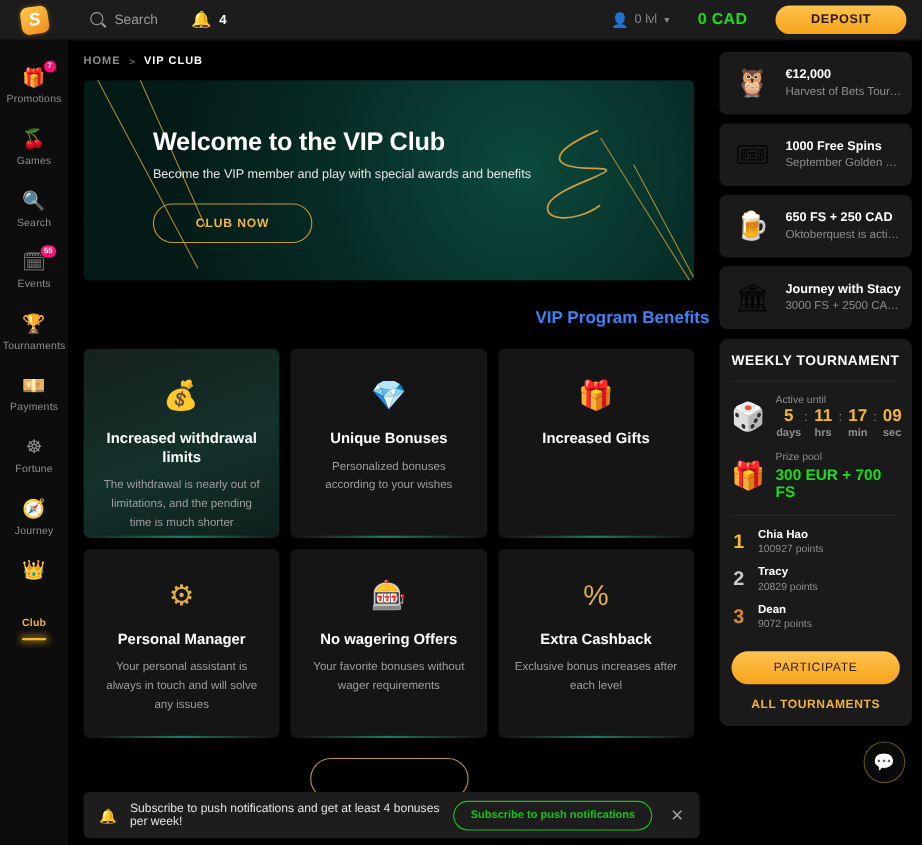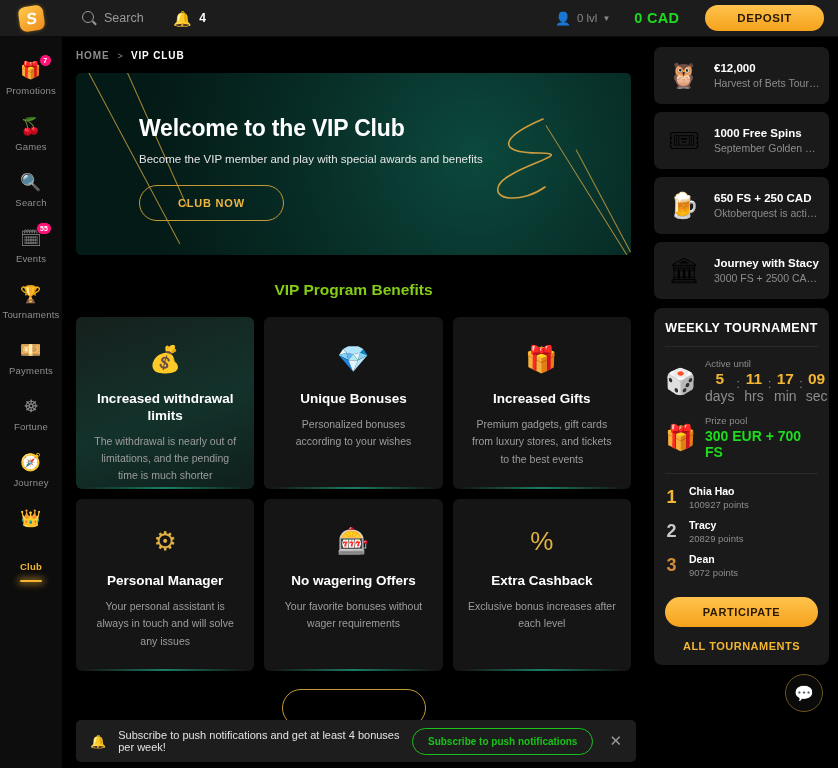--- a/index.html
+++ b/index.html
@@ -94,21 +94,21 @@
   .hero-sub { color: #e4e4e4; font-size: 11.5px; margin-top: 11px; }
   .join-btn {
     margin-top: 20px; display: inline-block;
     border: 1px solid #c49a37; border-radius: 20px;
     color: #f0b643; font-size: 11px; font-weight: bold; letter-spacing: .8px;
     padding: 11px 38px; background: transparent; cursor: pointer;
   }
   .hero-mark { position: absolute; right: 70px; top: 38px; opacity: .95; }
 
   
-  .benefits-title { text-align: center; color: #84cc16; font-size: 15.5px; font-weight: bold; margin-top: 26px; }
+  .benefits-title { text-align: right; color: #3b82f6; font-size: 15.5px; font-weight: bold; margin-top: 26px; }
   .cards { display: grid; grid-template-columns: repeat(3, 1fr); gap: 10px; padding: 18px 14px 0 14px; }
   .card {
     position: relative; border-radius: 6px; background: #151515;
     height: 172px; padding: 22px 14px 16px; text-align: center; overflow: hidden; cursor: pointer;
   }
   .card.hl { background: linear-gradient(160deg, #16201d 0%, #13322b 55%, #0f1f1c 100%); }
   .card::after {
     content:''; position:absolute; left:8px; right:8px; bottom:0; height:2px;
     background: linear-gradient(90deg, rgba(20,160,120,0) 0%, #1b8f72 50%, rgba(20,160,120,0) 100%);
     opacity:.85;
@@ -127,41 +127,41 @@
   .promo {
     display: flex; align-items: center; gap: 9px; background: #1a1a1a;
     border-radius: 7px; padding: 9px 9px; margin-bottom: 8px; height: 57px; cursor: pointer;
   }
   .promo-art { width: 42px; height: 38px; flex: 0 0 42px; display:flex; align-items:center; justify-content:center; font-size: 25px; }
   .promo-txt { overflow: hidden; }
   .promo-t { color: #fff; font-size: 11.5px; font-weight: bold; white-space: nowrap; }
   .promo-s { color: #8d8d8d; font-size: 10.5px; margin-top: 3px; white-space: nowrap; overflow:hidden; text-overflow: ellipsis; max-width: 118px; }
 
   .tourn { background: #1a1a1a; border-radius: 8px; margin-top: 9px; padding: 13px 11px 13px; }
-  .tourn-h { color: #fff; font-size: 12.5px; font-weight: bold; text-align: center; letter-spacing: .5px; padding-bottom: 11px; border-bottom: 1px solid #2a2a2a; }
+  .tourn-h { color: #fff; font-size: 12.5px; font-weight: bold; text-align: left; letter-spacing: .5px; padding-bottom: 11px; border-bottom: 1px solid #2a2a2a; }
   .t-row { display: flex; align-items: center; gap: 10px; margin-top: 11px; }
   .t-art { font-size: 25px; width: 30px; text-align: center; }
   .t-lab { color: #8d8d8d; font-size: 9.5px; }
   .cd { display: flex; align-items: flex-end; gap: 2px; margin-top: 1px; }
   .cd-unit { text-align: center; min-width: 24px; }
   .cd-num { color: #f2b632; font-size: 15.5px; font-weight: bold; line-height: 1.1; }
-  .cd-nm { color: #8d8d8d; font-size: 14px; margin-top: 1px; }
+  .cd-nm { color: #8d8d8d; font-size: 10px; margin-top: 1px; font-weight: bold; }
   .cd-colon { color: #8d8d8d; font-size: 12px; padding-bottom: 13px; }
   .prize { color: #1ddb1d; font-size: 14px; font-weight: bold; margin-top: 2px; }
   .lb { margin-top: 13px; padding-top: 11px; border-top: 1px solid #2a2a2a; }
   .lb-row { display: flex; align-items: center; gap: 11px; margin-bottom: 9px; }
   .lb-rank { font-size: 18px; font-weight: bold; width: 13px; text-align: center; }
   .r1 { color: #f2b632; } .r2 { color: #c9c9c9; } .r3 { color: #d08a3a; }
   .lb-name { color: #fff; font-size: 10.5px; font-weight: bold; }
   .lb-pts { color: #8d8d8d; font-size: 9.5px; margin-top: 2px; }
   .participate {
     display: block; width: 100%; margin-top: 19px;
     background: linear-gradient(180deg, #ffc34d, #f5a21b);
     border: none; border-radius: 17px; padding: 9px 0;
-    color: #2a1a00; font-size: 11px; font-weight: bold; letter-spacing: .6px; cursor: pointer;
+    color: #2a1a00; font-size: 11px; font-weight: normal; letter-spacing: .6px; cursor: pointer;
   }
   .all-tourn { display:block; text-align: center; color: #f2b632; font-size: 11px; font-weight: bold; letter-spacing: .5px; margin-top: 13px; cursor: pointer; }
 
   .chat-btn {
     position: absolute; right: 15px; bottom: 56px;
     width: 38px; height: 38px; border-radius: 50%;
     border: 1px solid #6a5520; background: #0a0a0a;
     display: flex; align-items: center; justify-content: center;
     color: #f2b632; font-size: 16px; cursor: pointer;
   }
@@ -280,21 +280,20 @@
           <div class="card-desc">The withdrawal is nearly out of limitations, and the pending time is much shorter</div>
         </div>
         <div class="card">
           <div class="card-ico" style="font-size:26px">💎</div>
           <div class="card-title">Unique Bonuses</div>
           <div class="card-desc">Personalized bonuses according to your wishes</div>
         </div>
         <div class="card">
           <div class="card-ico" style="font-size:26px">🎁</div>
           <div class="card-title">Increased Gifts</div>
-          <div class="card-desc">Premium gadgets, gift cards from luxury stores, and tickets to the best events</div>
         </div>
         <div class="card">
           <div class="card-ico" style="font-size:26px">⚙</div>
           <div class="card-title">Personal Manager</div>
           <div class="card-desc">Your personal assistant is always in touch and will solve any issues</div>
         </div>
         <div class="card">
           <div class="card-ico" style="font-size:26px">🎰</div>
           <div class="card-title">No wagering Offers</div>
           <div class="card-desc">Your favorite bonuses without wager requirements</div>

